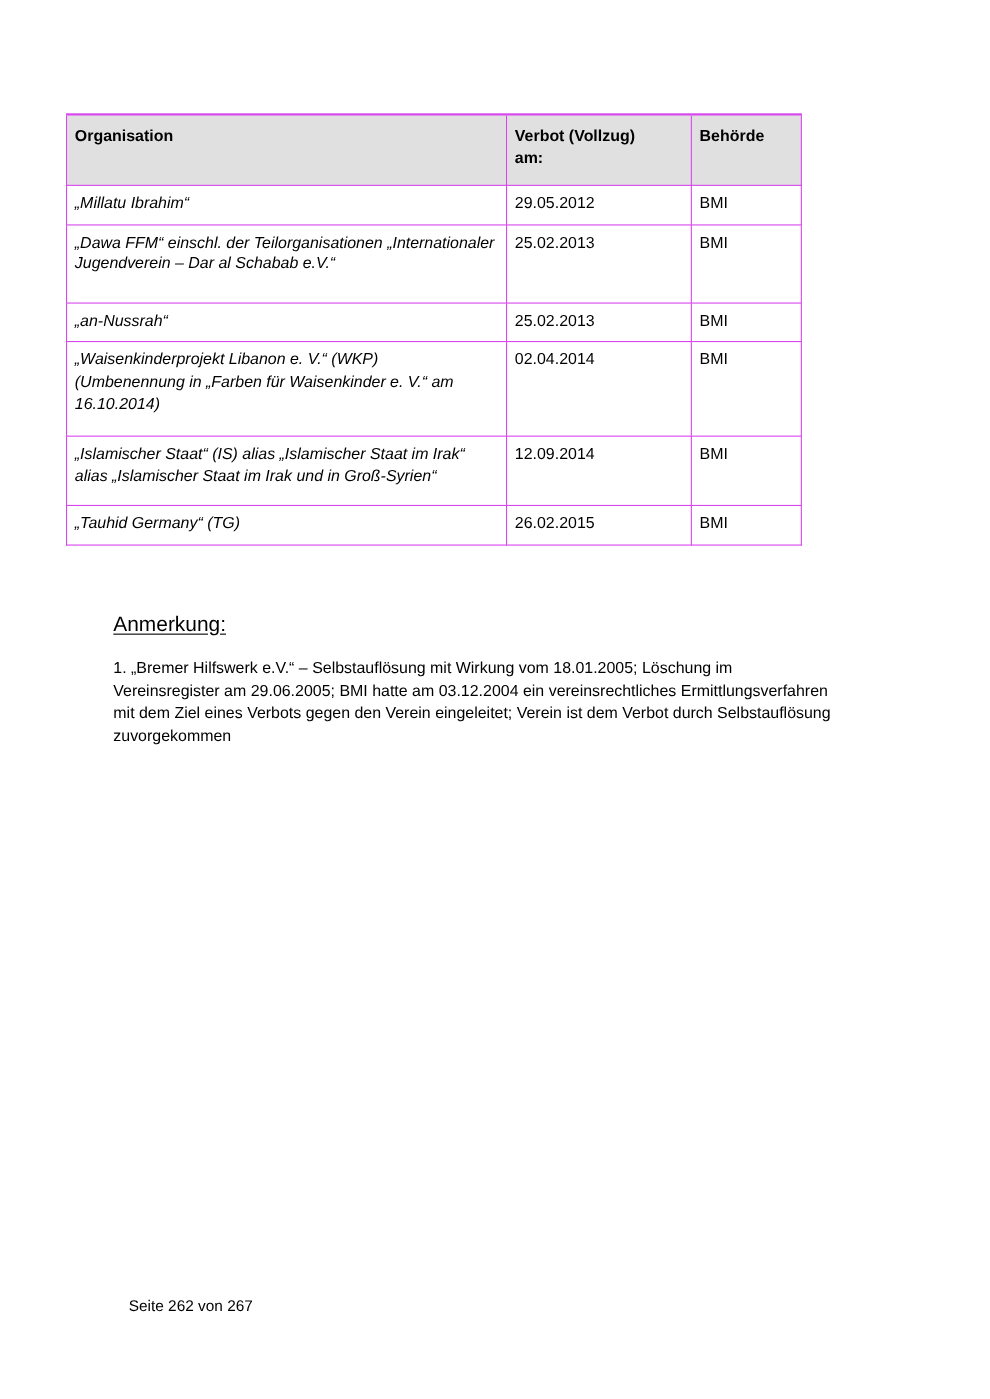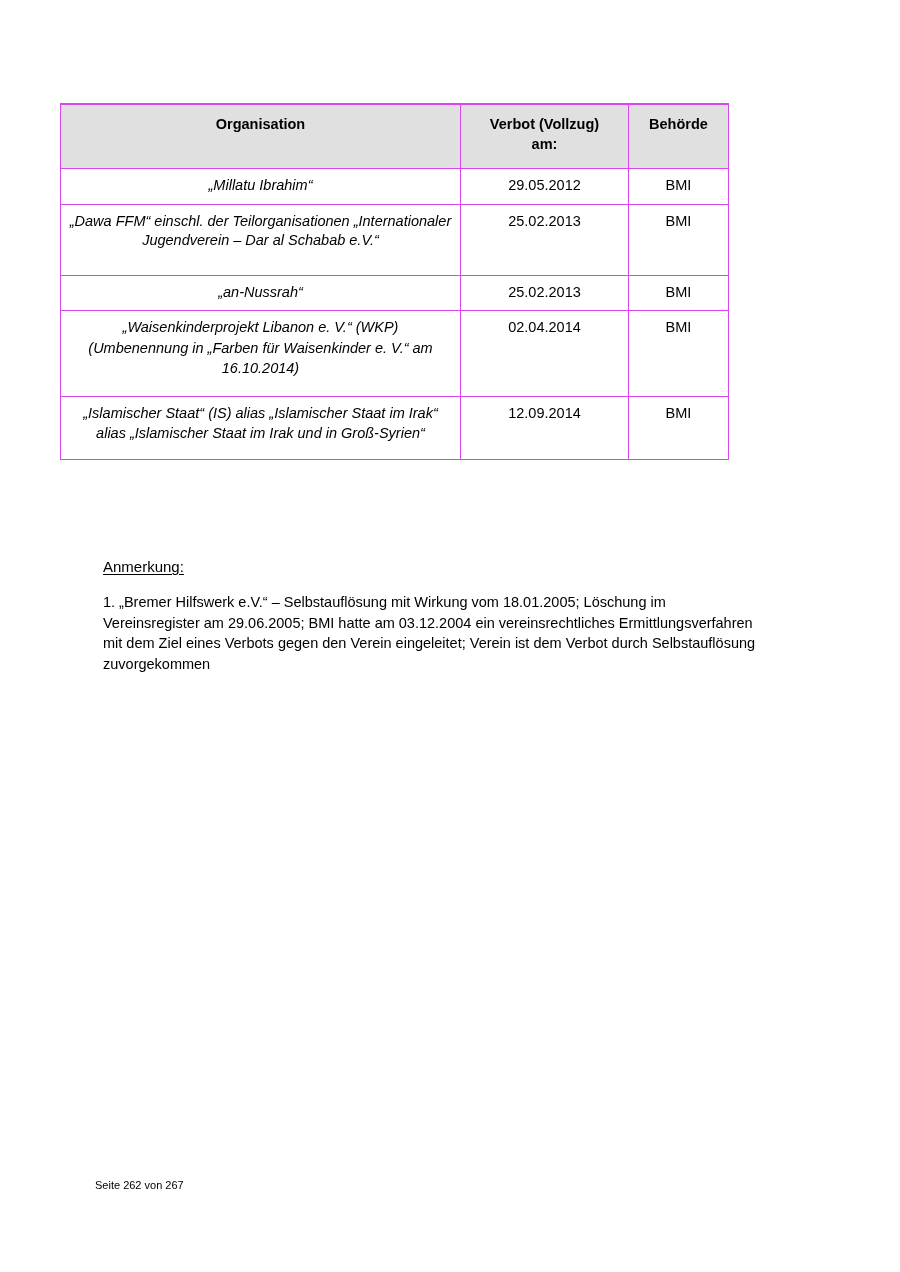--- a/index.html
+++ b/index.html
@@ -37,21 +37,21 @@
     line-height: 1.35;
   }
   .ban-table col.c-org   { width: 400px; }
   .ban-table col.c-date  { width: 168px; }
   .ban-table col.c-auth  { width: 100px; }
 
   .ban-table th,
   .ban-table td {
     border: 1px solid #d946ef;
     vertical-align: top;
-    text-align: center;
+    text-align: left;
     padding: 7px 7px 8px 7px;
   }
 
   .ban-table thead th {
     background: #e0e0e0;
     font-weight: bold;
     padding-top: 10px;
     padding-bottom: 14px;
     border-top-width: 2px;
   }
@@ -81,33 +81,33 @@
     top: 556px;
     width: 656px;
     font-size: 14.5px;
     line-height: 1.42;
   }
   .annotation-title {
     text-decoration: underline;
     text-underline-offset: 2px;
     margin: 0 0 15px 0;
     font-weight: normal;
-    font-size: 15px;
+    font-size: 19px;
   }
   .annotation-note {
     margin: 0;
     text-align: left;
   }
 
   
   .page-footer {
     position: absolute;
-    left: 95px;
+    left: 117px;
     top: 1178px;
-    font-size: 11px;
+    font-size: 14px;
     line-height: 1.3;
   }
 </style>
 </head>
 <body>
 
 <div class="page">
 
   <table class="ban-table">
     <colgroup>
@@ -162,20 +162,27 @@
       </tr>
 
       <tr>
         <td class="tall-4">
           <p class="cell-para">„Islamischer Staat“ (IS) alias „Islamischer Staat im Irak“ alias „Islamischer Staat im Irak und in Groß-Syrien“</p>
         </td>
         <td class="tall-4">12.09.2014</td>
         <td class="tall-4">BMI</td>
       </tr>
 
+      <tr>
+        <td>
+          <p class="cell-para">„Tauhid Germany“ (TG)</p>
+        </td>
+        <td>26.02.2015</td>
+        <td>BMI</td>
+      </tr>
 
 
     </tbody>
   </table>
 
   <div class="annotation">
     <p class="annotation-title">Anmerkung:</p>
     <p class="annotation-note">1. „Bremer Hilfswerk e.V.“ – Selbstauflösung mit Wirkung vom 18.01.2005; Löschung im Vereinsregister am 29.06.2005; BMI hatte am 03.12.2004 ein vereinsrechtliches Ermittlungsverfahren mit dem Ziel eines Verbots gegen den Verein eingeleitet; Verein ist dem Verbot durch Selbstauflösung zuvorgekommen</p>
   </div>
 

